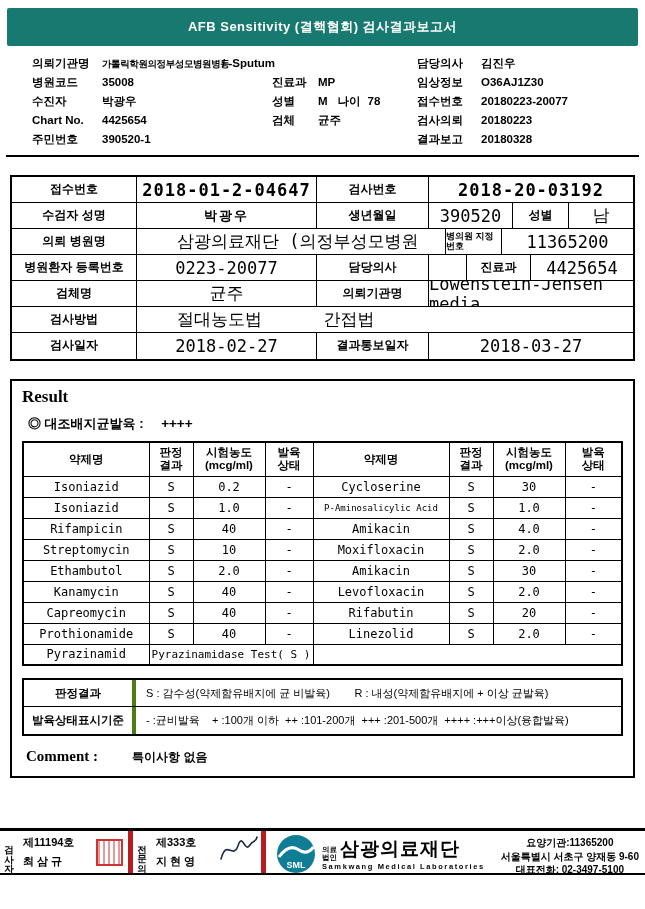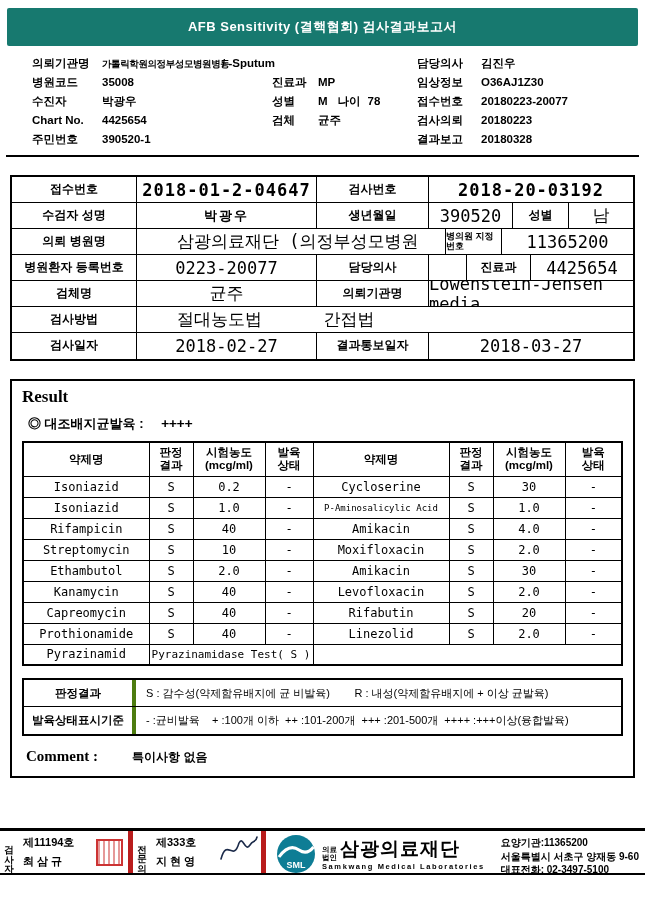--- a/index.html
+++ b/index.html
@@ -62,21 +62,21 @@
   .sname{font-size:11px;margin-top:4px;letter-spacing:3px}
   .seal{position:absolute;right:5px;top:8px;width:27px;height:27px;border:2px solid #c33;
     background:repeating-linear-gradient(90deg,rgba(204,51,51,.5) 0 2px,transparent 2px 5px)}
   .sig{position:absolute;right:2px;top:2px}
   .logo{display:flex;align-items:center;padding:3px 6px 0 10px}
   .orgblock{margin-left:6px}
   .orgtop{display:flex;align-items:flex-end}
   .orgpre{font-size:7.5px;font-weight:bold;white-space:pre-line;line-height:1.1;margin-right:3px}
   .orgname{font-size:19px;font-weight:bold;letter-spacing:1px}
   .orgen{font-size:7.5px;font-weight:bold;letter-spacing:1.6px}
-  .fright{margin-left:auto;padding:5px 6px 0 0;font-size:10px;font-weight:bold;line-height:1.35;white-space:nowrap;text-align:left}
+  .fright{margin-left:auto;padding:5px 6px 0 0;font-size:10px;font-weight:bold;line-height:1.35;white-space:nowrap;text-align:center}
 </style>
 </head>
 <body>
 
 <div class="banner">
   <span>AFB Sensitivity (결핵협회) 검사결과보고서</span>
 </div>
 
 <div class="info">
 

